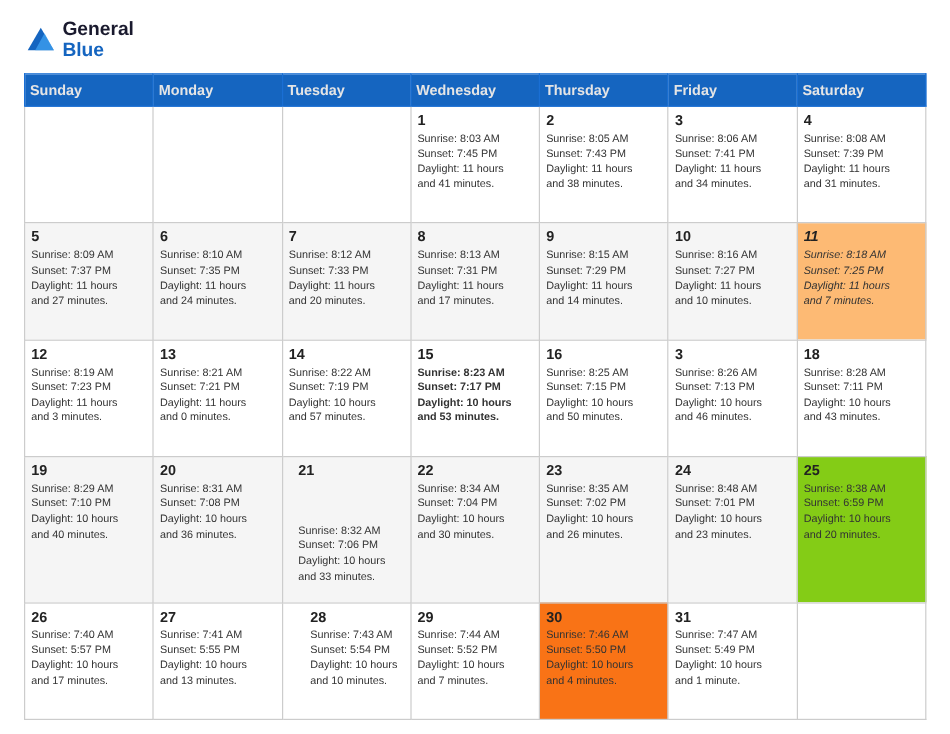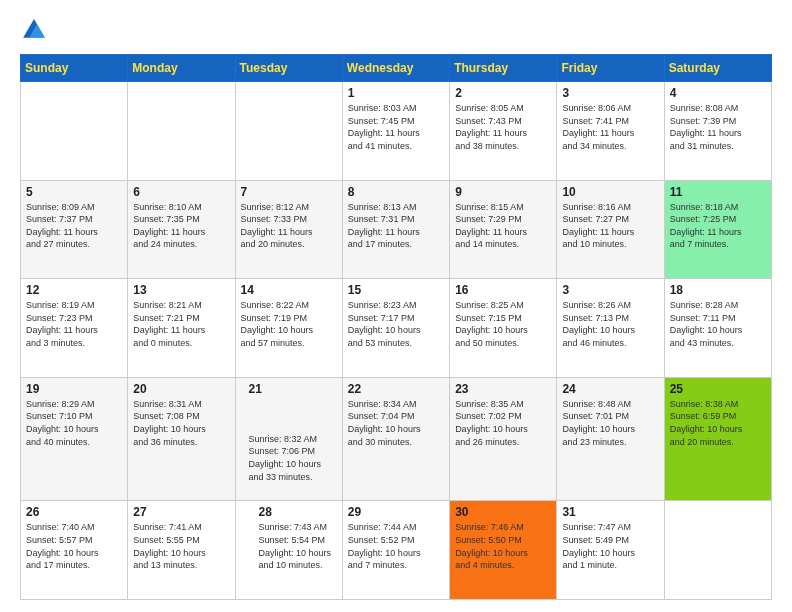--- a/index.html
+++ b/index.html
@@ -46,21 +46,21 @@
     }
     .calendar {
       flex: 1;
       border: 1px solid #ccc;
       border-collapse: collapse;
       width: 100%;
       table-layout: fixed;
     }
     .calendar th {
       background: #1565c0;
-      color: #fde047;
+      color: #e5e5e5;
       font-size: 12px;
       font-weight: bold;
       padding: 6px 4px;
       text-align: left;
       border: 1px solid #1a6fd4;
     }
     .calendar td {
       border: 1px solid #ccc;
       vertical-align: top;
       padding: 4px 5px;
@@ -97,20 +97,24 @@
 </head>
 <body>
 
 <div class="page">
   <div class="header">
     <div class="logo">
       <svg class="logo-icon" viewBox="0 0 36 36">
         <polygon points="18,4 32,28 4,28" fill="#1565c0"></polygon>
         <polygon points="22,10 32,28 12,28" fill="#42a5f5" opacity="0.7"></polygon>
       </svg>
+      <div>
+        <div style="font-size:16px;font-weight:bold;color:#1a1a2e;line-height:1.1;">General</div>
+        <div style="font-size:16px;font-weight:bold;color:#1565c0;line-height:1.1;">Blue</div>
+      </div>
     </div>
     <div class="title-block">
       <div class="month-title"></div>
       <div class="location"></div>
     </div>
   </div>
 
   <table class="calendar">
     <thead>
       <tr id="header-row">
@@ -193,21 +197,21 @@
 Daylight: 11 hours
 and 14 minutes.</div>
           </td>
           <td style="background: rgb(245, 245, 245);">
             <span class="day-num">10</span>
             <div class="day-info" style="white-space: pre-line;">Sunrise: 8:16 AM
 Sunset: 7:27 PM
 Daylight: 11 hours
 and 10 minutes.</div>
           </td>
-          <td style="background: #86efac;">
+          <td style="background: #fdba74; font-style: italic;">
             <span class="day-num">11</span>
             <div class="day-info" style="white-space: pre-line;">Sunrise: 8:18 AM
 Sunset: 7:25 PM
 Daylight: 11 hours
 and 7 minutes.</div>
           </td>
         </tr>
         <tr>
           <td style="background: rgb(255, 255, 255);">
             <span class="day-num">12</span>
@@ -225,21 +229,21 @@
           </td>
           <td style="background: rgb(255, 255, 255);">
             <span class="day-num">14</span>
             <div class="day-info" style="white-space: pre-line;">Sunrise: 8:22 AM
 Sunset: 7:19 PM
 Daylight: 10 hours
 and 57 minutes.</div>
           </td>
           <td style="background: rgb(255, 255, 255);">
             <span class="day-num">15</span>
-            <div class="day-info" style="white-space: pre-line;">Sunrise: 8:23 AM
+            <div class="day-info" style="white-space: pre-line; font-weight: bold;">Sunrise: 8:23 AM
 Sunset: 7:17 PM
 Daylight: 10 hours
 and 53 minutes.</div>
           </td>
           <td style="background: rgb(255, 255, 255);">
             <span class="day-num">16</span>
             <div class="day-info" style="white-space: pre-line;">Sunrise: 8:25 AM
 Sunset: 7:15 PM
 Daylight: 10 hours
 and 50 minutes.</div>

